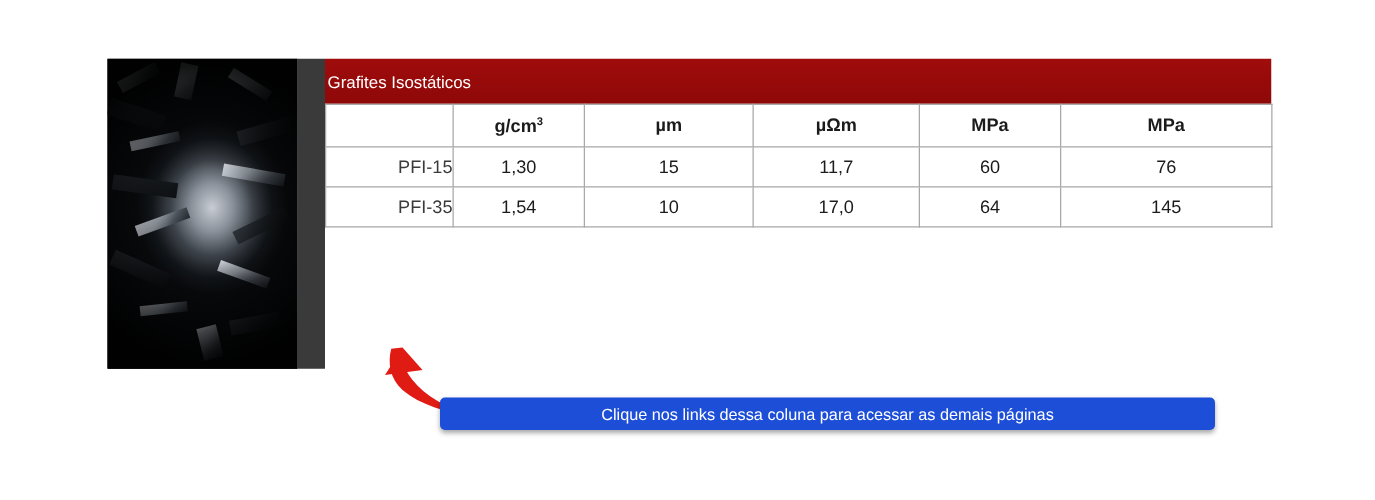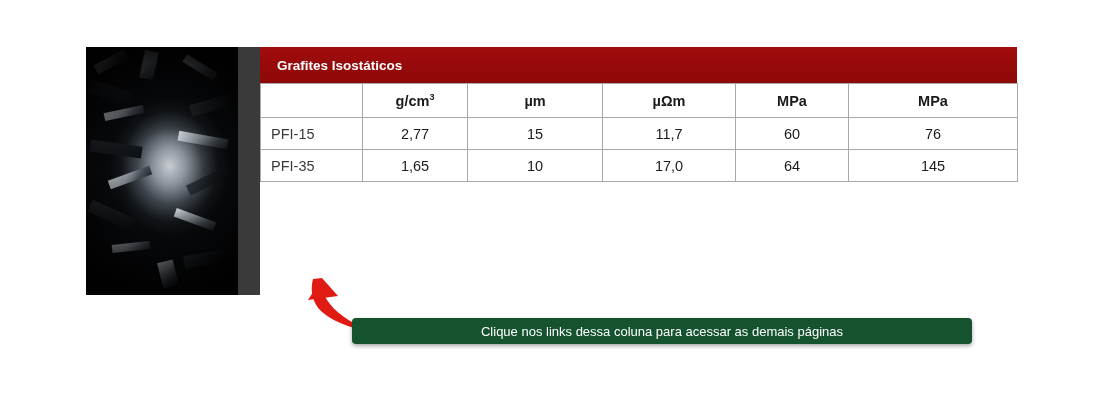--- a/index.html
+++ b/index.html
@@ -67,24 +67,24 @@
     top: 47px;
     width: 757px;
   }
 
   #title-bar {
     height: 36px;
     background: #9c0a0a;
     background: linear-gradient(180deg, #a00c0c 0%, #8e0808 100%);
     color: #ffffff;
     font-size: 13.5px;
-    font-weight: bold;
+    font-weight: normal;
     display: flex;
     align-items: center;
-    padding-left: 17px;
+    padding-left: 2px;
     box-sizing: border-box;
   }
 
   table {
     border-collapse: collapse;
     width: 757px;
     table-layout: fixed;
   }
   table td, table th {
     border: 1px solid #a8a8a8;
@@ -112,21 +112,21 @@
     background: #ffffff;
     margin-left: 27px;
   }
 
   tbody tr.data-row td {
     height: 31px;
     background: #ffffff;
   }
 
   td.grau-cell {
-    text-align: left;
+    text-align: right;
     padding-left: 10px;
     color: #3a3a3a;
   }
 
   .sup { font-size: 9px; vertical-align: super; }
 
   
   col.c1 { width: 102px; }
   col.c2 { width: 105px; }
   col.c3 { width: 135px; }
@@ -134,21 +134,21 @@
   col.c5 { width: 113px; }
   col.c6 { width: 169px; }
 
   
   #callout {
     position: absolute;
     left: 352px;
     top: 318px;
     width: 620px;
     height: 26px;
-    background: #14532d;
+    background: #1d4ed8;
     border-radius: 4px;
     color: #ffffff;
     font-size: 13px;
     display: flex;
     align-items: center;
     justify-content: center;
     box-shadow: 0 2px 4px rgba(0,0,0,0.35);
   }
 
   
@@ -208,29 +208,29 @@
           <td><span>g/cm</span><span class="sup">3</span></td>
           <td>µm</td>
           <td>µΩm</td>
           <td>MPa</td>
           <td>MPa</td>
         </tr>
       </thead>
       <tbody>
         <tr class="data-row">
           <td class="grau-cell">PFI-15</td>
-          <td>2,77</td>
+          <td>1,30</td>
           <td>15</td>
           <td>11,7</td>
           <td>60</td>
           <td>76</td>
         </tr>
         <tr class="data-row">
           <td class="grau-cell">PFI-35</td>
-          <td>1,65</td>
+          <td>1,54</td>
           <td>10</td>
           <td>17,0</td>
           <td>64</td>
           <td>145</td>
         </tr>
       </tbody>
     </table>
   </div>
 
   <svg id="arrow" viewBox="0 0 80 75">

